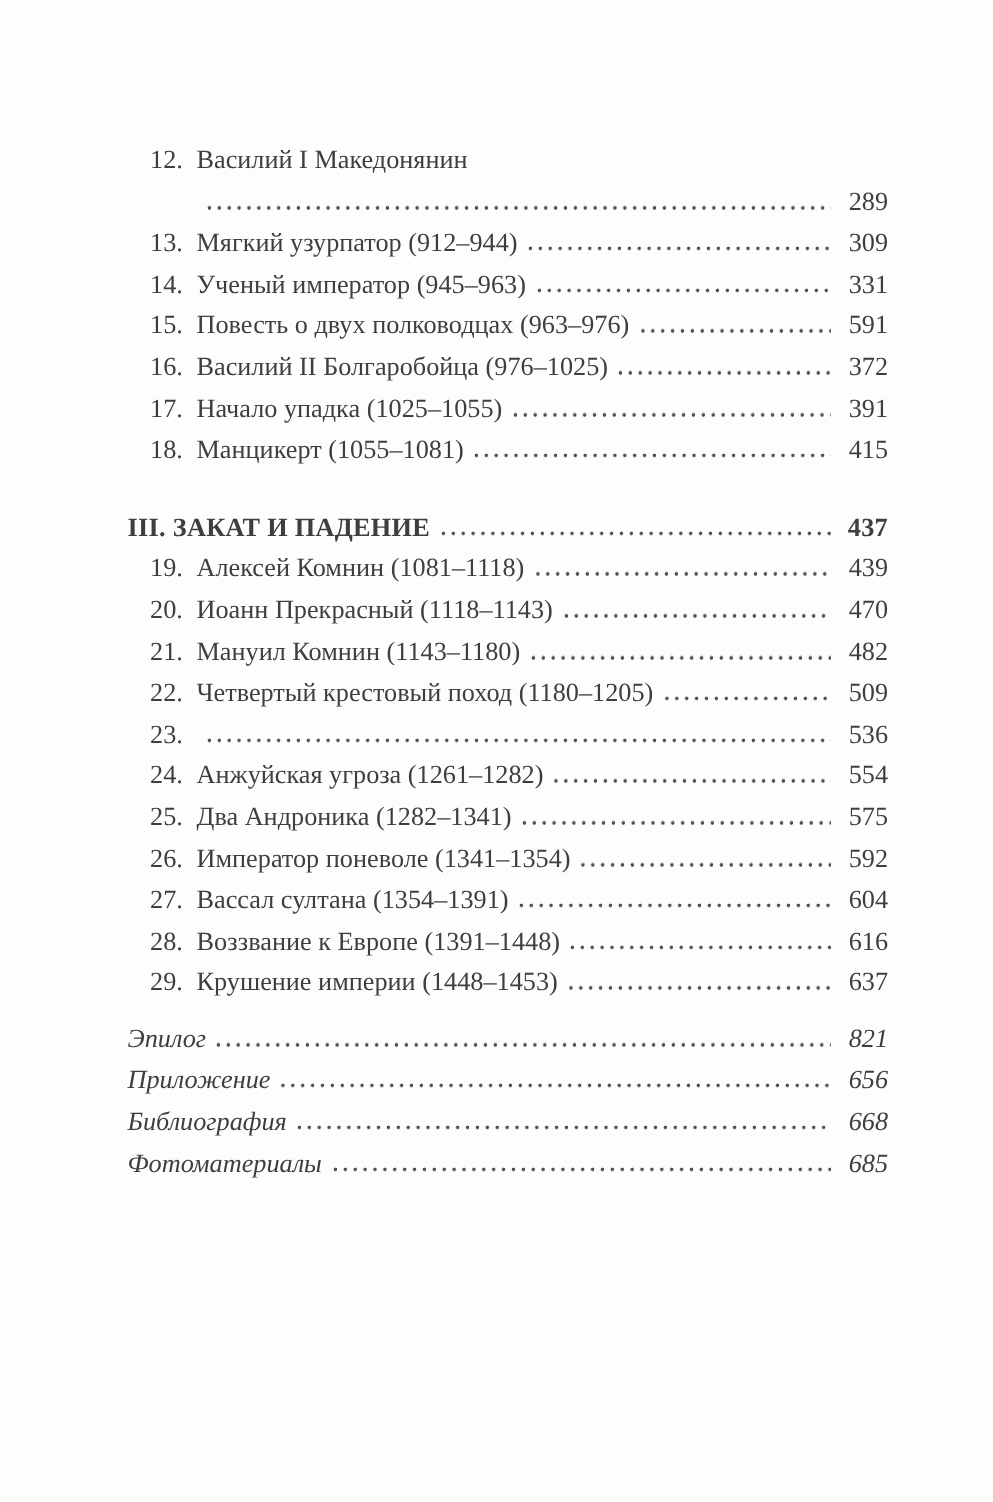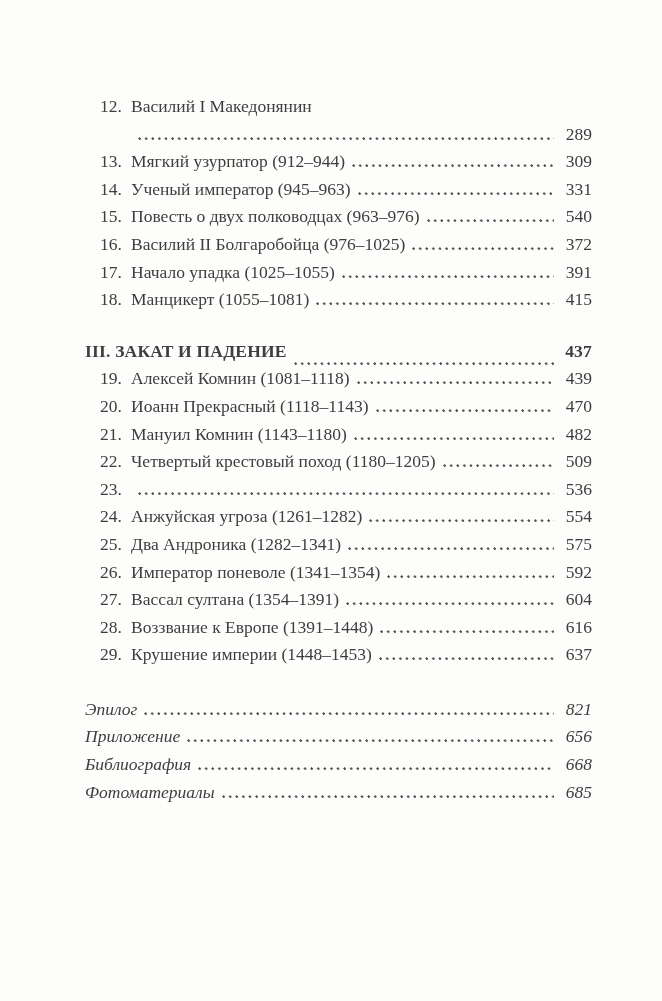--- a/index.html
+++ b/index.html
@@ -47,25 +47,24 @@
   .leader.hidden{visibility:hidden;}
   .page-col{
     flex:none;
     min-width:33px;
     text-align:right;
   }
   .section-row{
     margin-top:24px;
     font-weight:bold;
     letter-spacing:.2px;
-    align-items:flex-end;
   }
   .section-row .title-col{flex:none;}
   .back-matter{
-    margin-top:27px;
+    margin-top:10px;
     font-style:italic;
   }
   .back-matter .title-col{padding-left:0;}
 </style>
 </head>
 <body>
 
 <div class="book-page">
 
   <div id="part2-list">
@@ -89,21 +88,21 @@
       <div class="toc-row">
         <span class="num-col">14.</span>
         <span class="title-col">Ученый император (945–963)</span>
         <span class="leader"></span>
         <span class="page-col">331</span>
       </div>
       <div class="toc-row">
         <span class="num-col">15.</span>
         <span class="title-col">Повесть о двух полководцах (963–976)</span>
         <span class="leader"></span>
-        <span class="page-col">540</span>
+        <span class="page-col">591</span>
       </div>
       <div class="toc-row">
         <span class="num-col">16.</span>
         <span class="title-col">Василий II Болгаробойца (976–1025)</span>
         <span class="leader"></span>
         <span class="page-col">372</span>
       </div>
       <div class="toc-row">
         <span class="num-col">17.</span>
         <span class="title-col">Начало упадка (1025–1055)</span>

